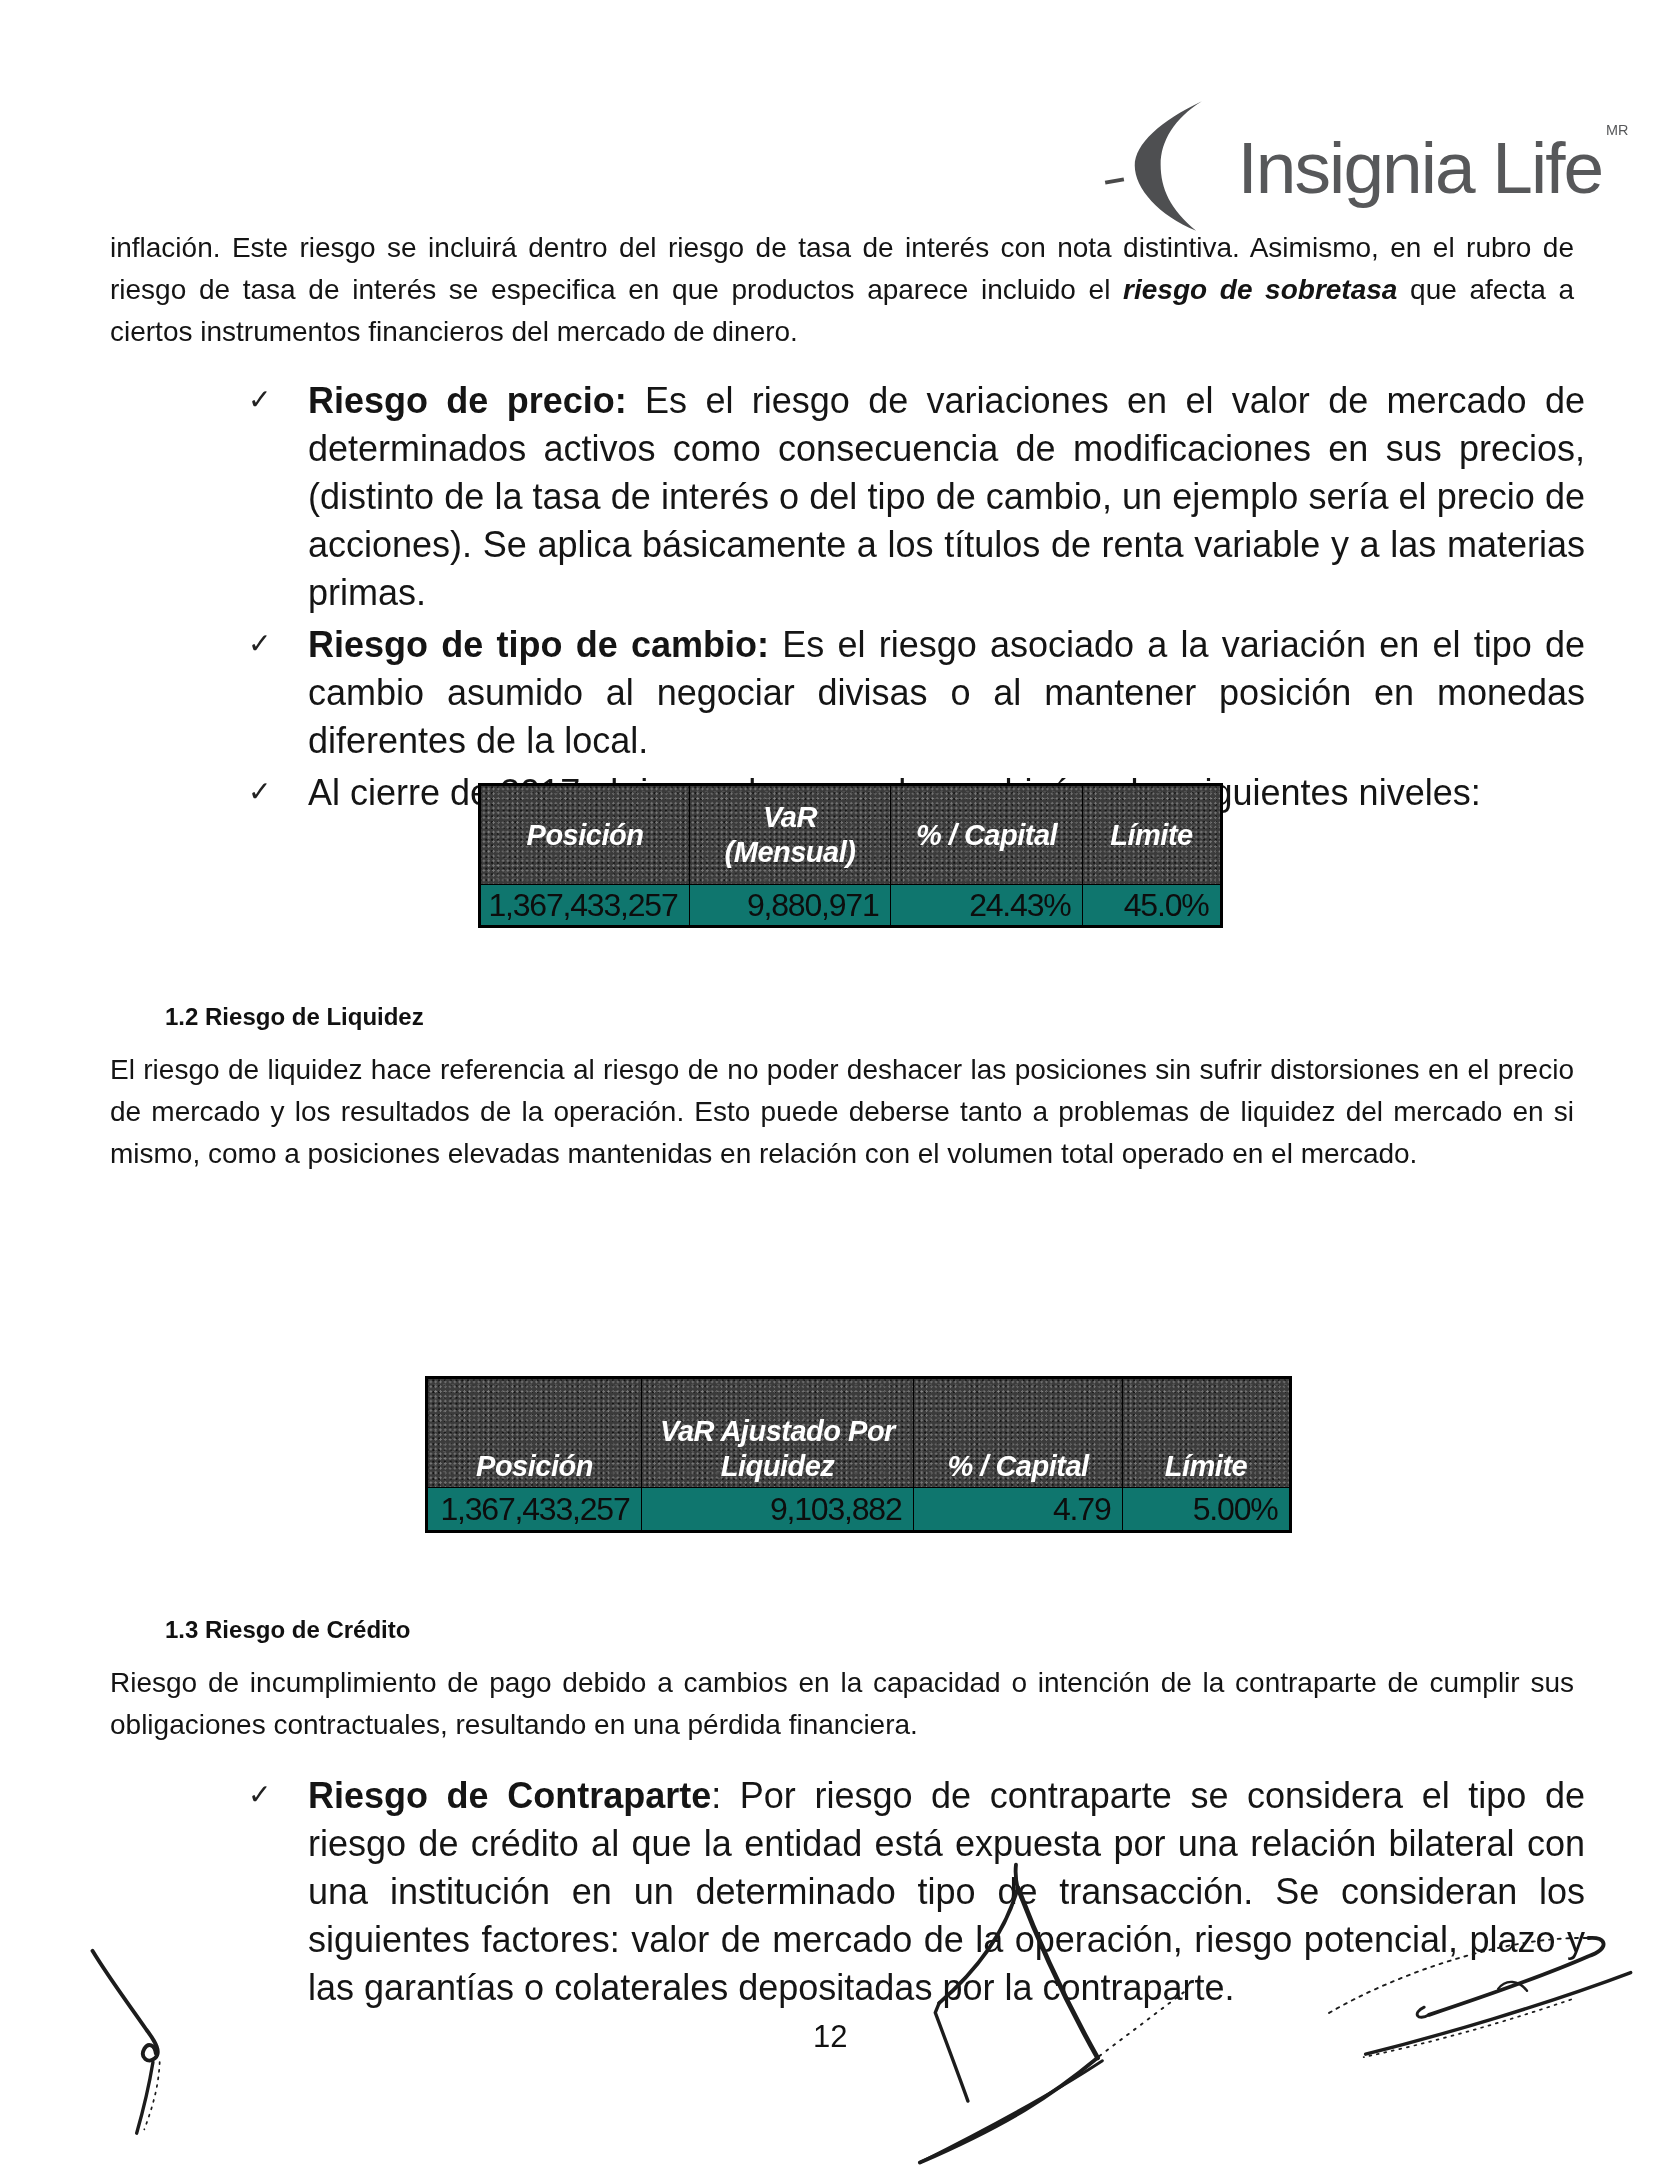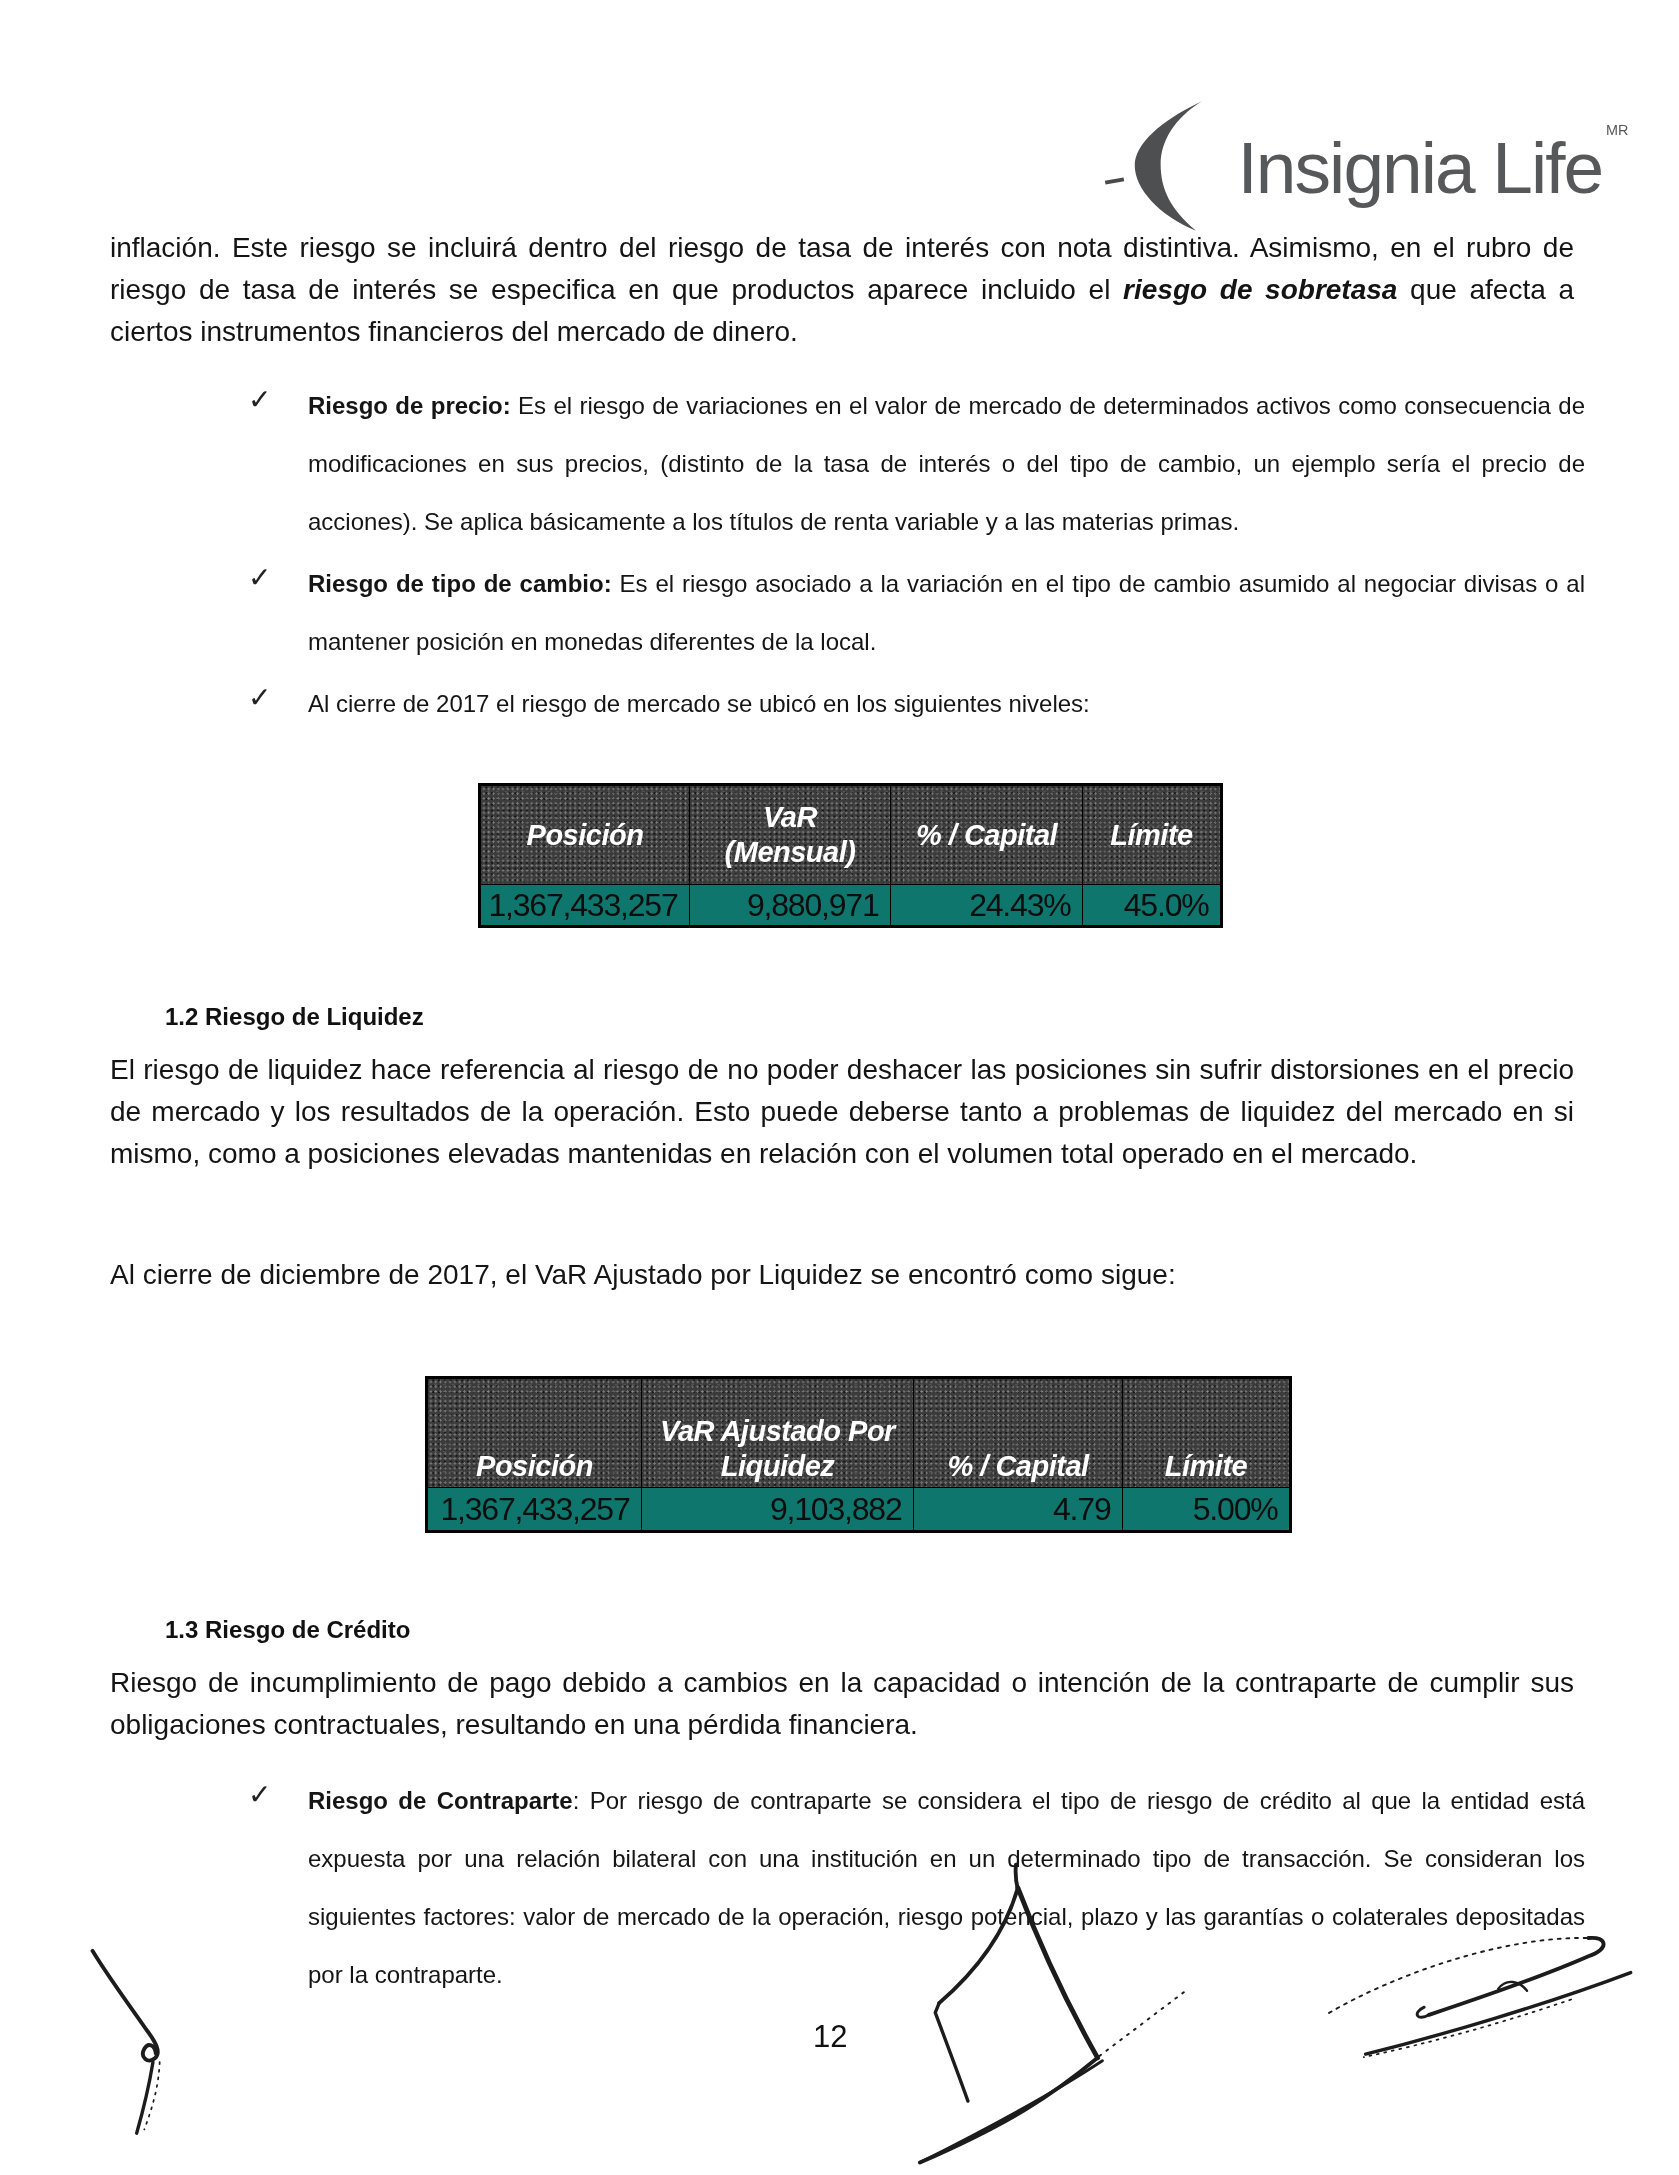--- a/index.html
+++ b/index.html
@@ -6,21 +6,21 @@
   .page{position:relative;width:1679px;height:2175px;background:#ffffff;overflow:hidden;
         font-family:"Liberation Sans", sans-serif;color:#151515;margin:0 auto;}
   .abs{position:absolute;}
   .para{font-size:28px;line-height:42px;text-align:justify;color:#141414;}
   .oneline{font-size:28px;line-height:35px;white-space:nowrap;}
   .bi{font-weight:bold;font-style:italic;}
   .h2{font-weight:bold;font-size:24px;color:#111;}
   .bullets{display:block;}
   .bullet{display:flex;margin-bottom:3.8px;}
   .check{width:60px;flex:none;font-size:28px;line-height:46px;color:#222;}
-  .btext{font-size:24px;line-height:58px;text-align:justify;flex:1;}
+  .btext{font-size:36px;line-height:48px;text-align:justify;flex:1;}
   .btext b{font-weight:bold;}
 
   table.t{position:absolute;border-collapse:collapse;table-layout:fixed;
           border:3.8px solid #000;background:#fff;}
   table.t th,table.t td{border:1.9px solid #000;overflow:hidden;}
   table.t th{background-color:#3b3b3b;
     background-image:
       radial-gradient(rgba(255,255,255,0.30) 1px, transparent 1.2px),
       radial-gradient(rgba(255,255,255,0.14) 1px, transparent 1.3px),
       radial-gradient(rgba(0,0,0,0.65) 1px, transparent 1.2px);
@@ -97,21 +97,20 @@
         <td>1,367,433,257</td>
         <td>9,880,971</td>
         <td>24.43%</td>
         <td>45.0%</td>
       </tr>
     </tbody>
   </table>
 
   <div class="h2 abs" style="left:165px;top:1003px;">1.2 Riesgo de Liquidez</div>
   <div class="para abs" style="left:110px;top:1049px;width:1464px;">El riesgo de liquidez  hace referencia al riesgo de no poder deshacer las posiciones sin sufrir distorsiones en el precio de mercado y los resultados de la operación. Esto puede deberse tanto a problemas de liquidez del mercado en si mismo, como a posiciones elevadas mantenidas en relación con el volumen total operado en el mercado.</div>
-  <div class="oneline abs" style="left:110px;top:1257px;">Al cierre de diciembre de  2017, el VaR Ajustado por Liquidez se encontró como sigue:</div>
 
   <table class="t t2" style="left:425px;top:1376px;width:865px;">
     <colgroup>
         <col style="width:215px">
         <col style="width:272px">
         <col style="width:209px">
         <col style="width:168px">
       </colgroup>
     <thead>
       <tr style="height:110px;">

